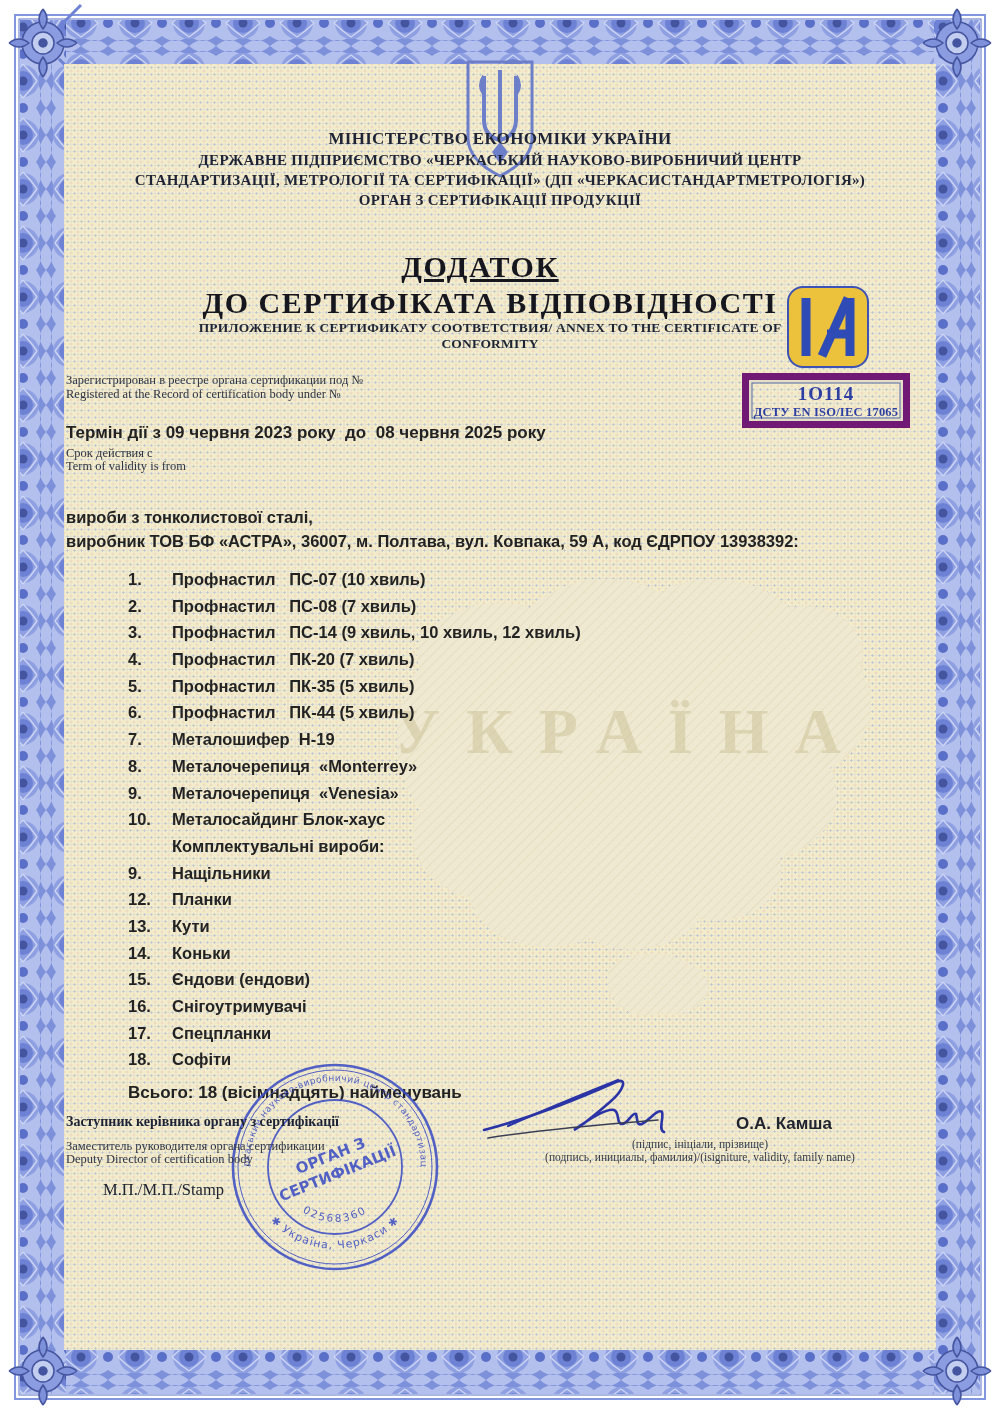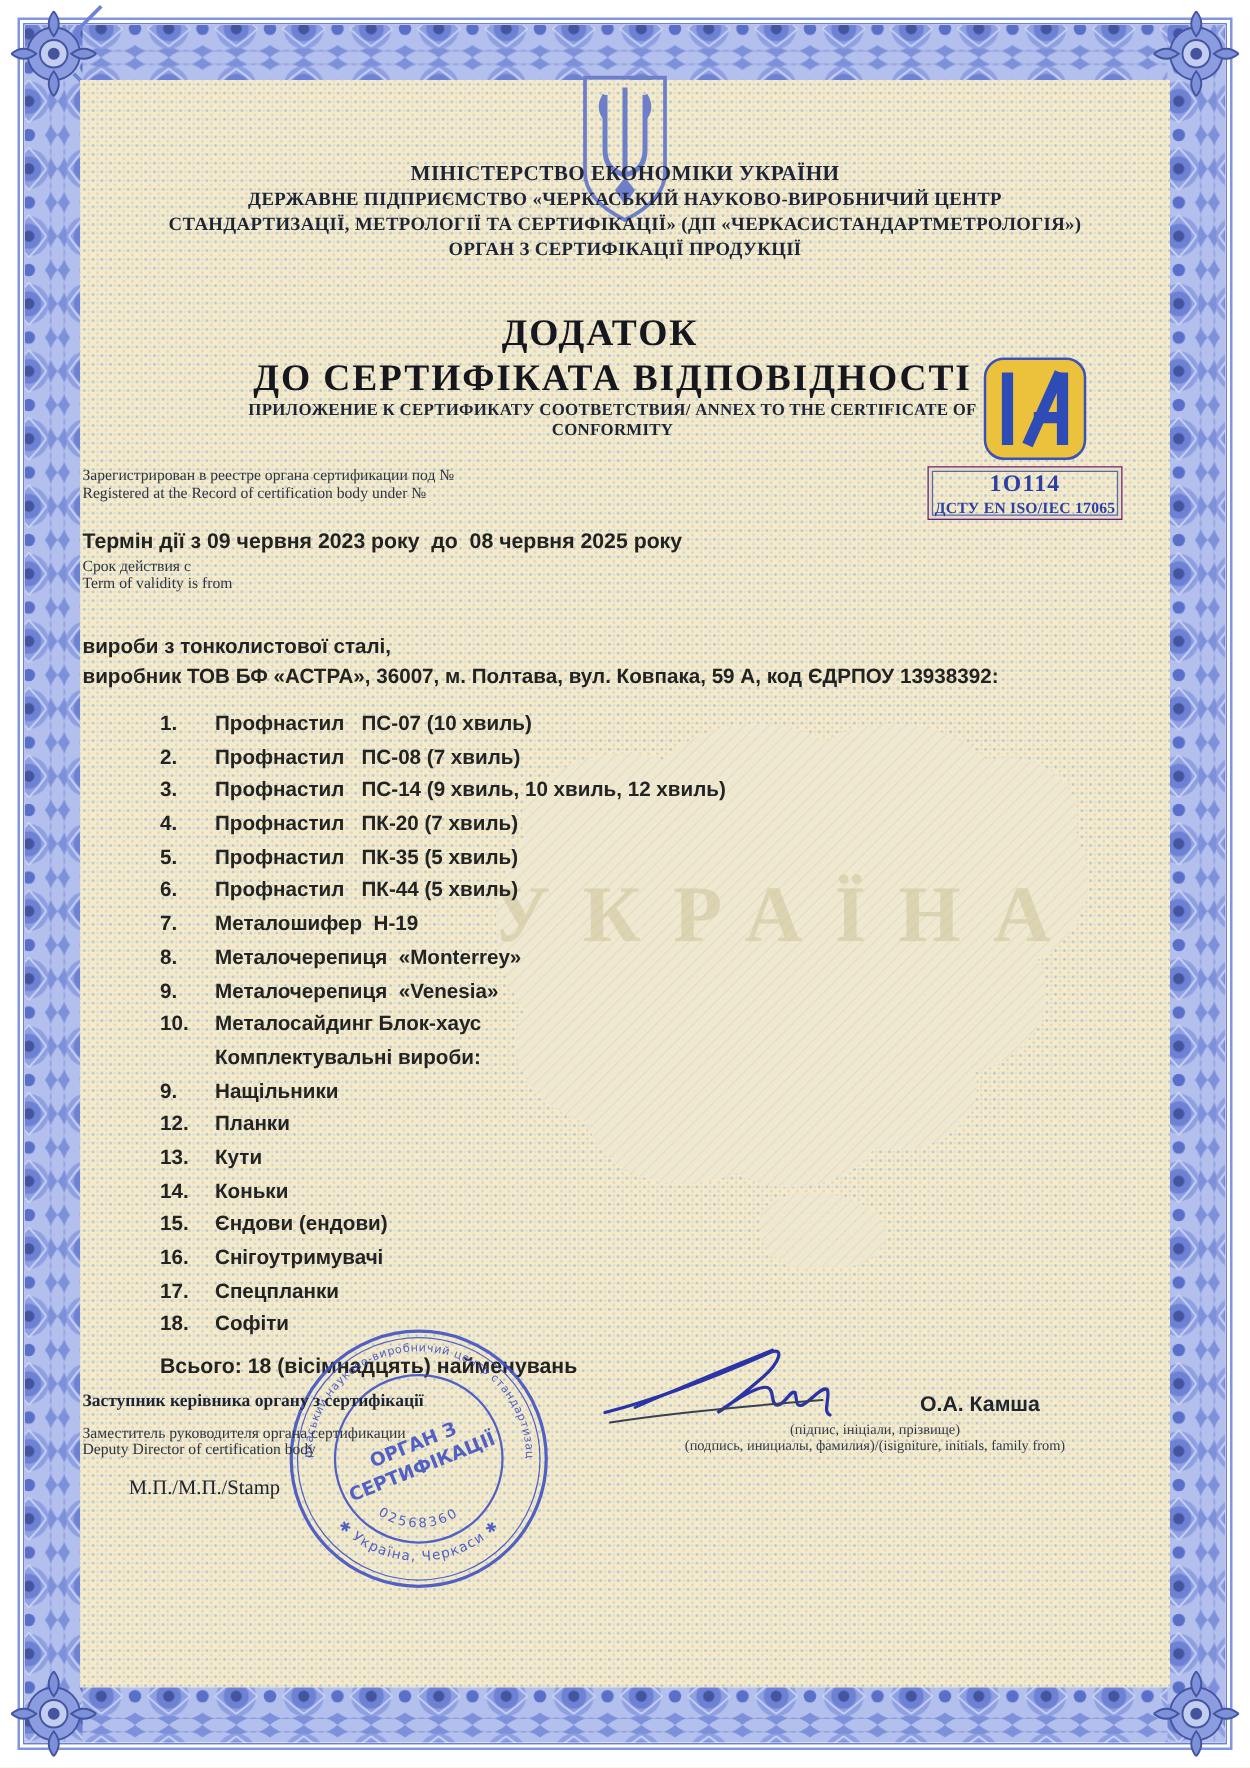--- a/index.html
+++ b/index.html
@@ -31,21 +31,21 @@
   .serifbold{font-weight:bold;color:#1d2334;font-size:17px;}
   .sansbold{font-family:"Liberation Sans",sans-serif;font-weight:bold;color:#222222;}
   .tiny{font-size:12.5px;color:#2e3442;line-height:14px;}
   .tiny2{font-size:11.5px;color:#333a48;}
   .items{left:128px;top:570px;width:640px;}
   .item-row{display:flex;height:26.7px;align-items:flex-start;}
   .item-row .num{width:44px;font-family:"Liberation Sans",sans-serif;font-weight:bold;font-size:16.5px;color:#232323;}
   .item-row .txt{white-space:pre;font-family:"Liberation Sans",sans-serif;font-weight:bold;font-size:16.5px;color:#232323;}
   .accbox{
     left:742px;top:373px;width:154px;height:41px;
-    border:1px solid #701a75;box-shadow:inset 0 0 0 2.5px rgba(242,236,202,.9), inset 0 0 0 3.5px #5a67a5;
+    border:7px solid #701a75;box-shadow:inset 0 0 0 2.5px rgba(242,236,202,.9), inset 0 0 0 3.5px #5a67a5;
     text-align:center;color:#2e3fa3;
   }
   .accbox .n1{font-size:19px;font-weight:bold;letter-spacing:1px;margin-top:3px;}
   .accbox .n2{font-size:12.5px;font-weight:bold;letter-spacing:.2px;margin-top:0px;}
   .logo{
     left:787px;top:286px;width:82px;height:82px;border-radius:16px;
     background:#ecc23d;border:2px solid #3c53b5;box-sizing:border-box;
   }
   .wm-text{font-weight:bold;}
 </style>
@@ -142,21 +142,21 @@
       <path d="M24,18 q-6,10 0,18 M56,18 q6,10 0,18"></path>
     </g>
     <path d="M40,84 l-8,10 l8,12 l8,-12 z" fill="#6e7fc9"></path>
   </svg>
 
   <div class="abs center hdr hdr2" style="top:152px;">ДЕРЖАВНЕ ПІДПРИЄМСТВО «ЧЕРКАСЬКИЙ НАУКОВО-ВИРОБНИЧИЙ ЦЕНТР</div>
   <div class="abs center hdr hdr1" style="top:129px;">МІНІСТЕРСТВО ЕКОНОМІКИ УКРАЇНИ</div>
   <div class="abs center hdr hdr2" style="top:172px;">СТАНДАРТИЗАЦІЇ, МЕТРОЛОГІЇ ТА СЕРТИФІКАЦІЇ» (ДП «ЧЕРКАСИСТАНДАРТМЕТРОЛОГІЯ»)</div>
   <div class="abs center hdr hdr2" style="top:192px;">ОРГАН З СЕРТИФІКАЦІЇ ПРОДУКЦІЇ</div>
 
-  <div class="abs center title-big" style="top:250px;padding-right:40px;box-sizing:border-box;">ДОДАТОК</div>
+  <div class="abs center title-big" style="top:250px;padding-right:40px;box-sizing:border-box;text-decoration:underline;">ДОДАТОК</div>
   <div class="abs center title-big" style="top:286px;padding-right:20px;box-sizing:border-box;">ДО СЕРТИФІКАТА ВІДПОВІДНОСТІ</div>
   <div class="abs subtitle" style="left:150px;top:320px;width:680px;text-align:center;">ПРИЛОЖЕНИЕ К СЕРТИФИКАТУ СООТВЕТСТВИЯ/ ANNEX TO THE CERTIFICATE OF CONFORMITY</div>
 
   <div class="abs logo">
     <svg width="78" height="78" viewBox="0 0 78 78">
       <g stroke="#2f4bb5" stroke-width="9" fill="none">
         <path d="M17,10 V68"></path>
         <path d="M33,68 L59,10"></path>
         <path d="M61,10 V68"></path>
         <path d="M38,46 H62"></path>
@@ -292,15 +292,15 @@
     </g>
   </svg>
 
   <div class="abs serifbold" style="left:66px;top:1114px;font-size:14px;">Заступник керівника органу з сертифікації</div>
   <div class="abs tiny" style="left:66px;top:1139px;">Заместитель руководителя органа сертификации</div>
   <div class="abs tiny" style="left:66px;top:1152px;">Deputy Director of certification body</div>
   <div class="abs" style="left:103px;top:1180px;font-size:16.5px;color:#20242f;">М.П./М.П./Stamp</div>
 
   <div class="abs sansbold" style="left:736px;top:1114px;font-size:17px;color:#20242f;">О.А. Камша</div>
   <div class="abs tiny2" style="left:470px;top:1138px;width:460px;text-align:center;">(підпис, ініціали, прізвище)</div>
-  <div class="abs tiny2" style="left:440px;top:1151px;width:520px;text-align:center;">(подпись, инициалы, фамилия)/(isigniture, initials, family from)</div>
+  <div class="abs tiny2" style="left:440px;top:1151px;width:520px;text-align:center;">(подпись, инициалы, фамилия)/(isigniture, validity, family name)</div>
 
 </div>
 
 </body></html>

